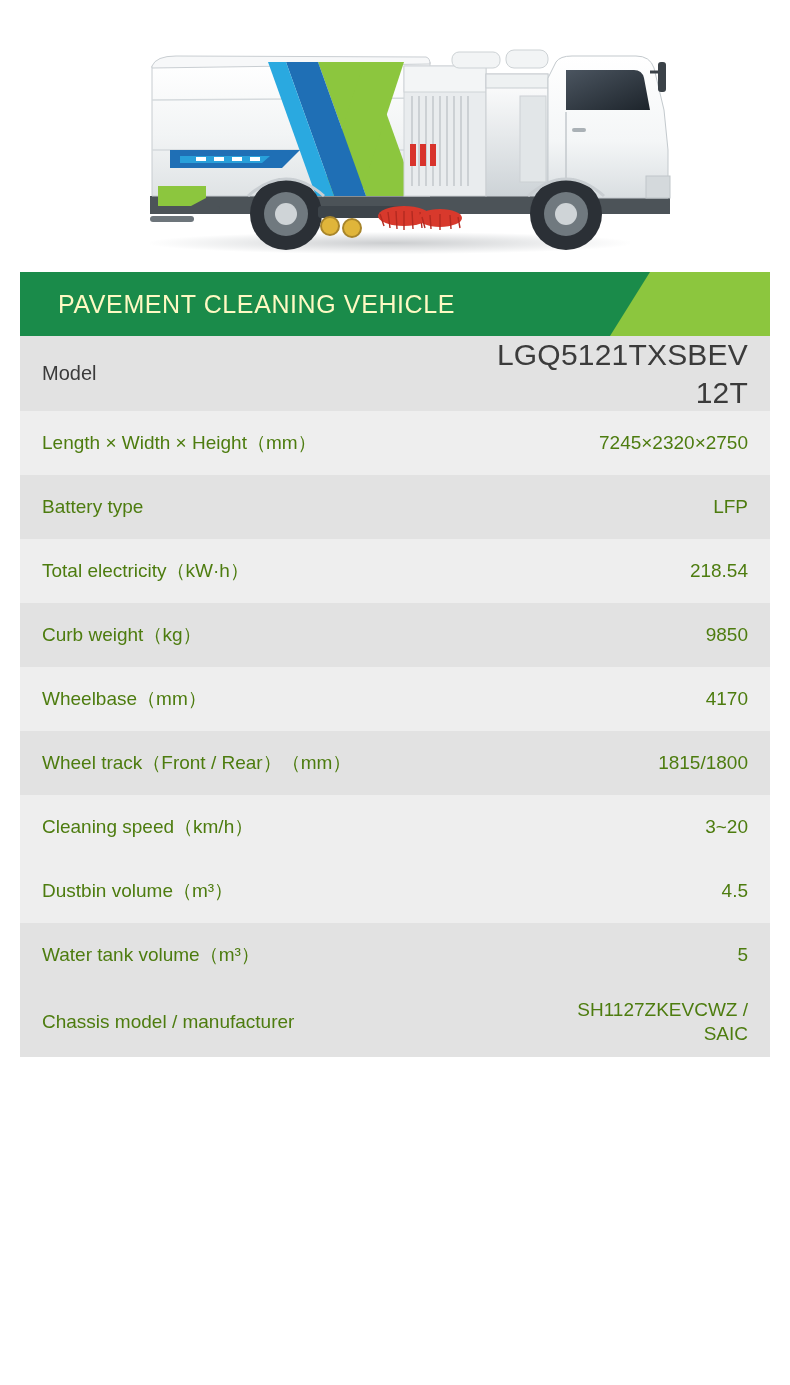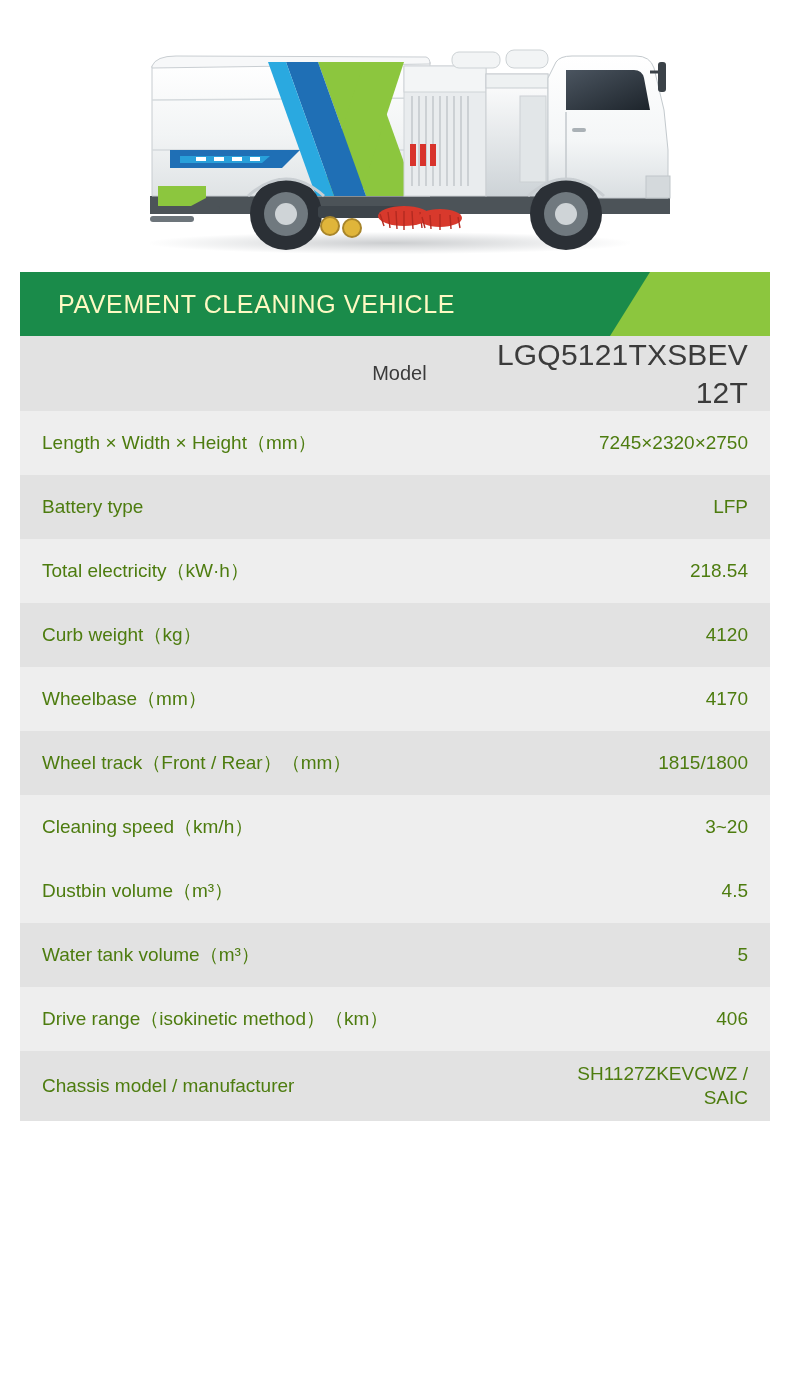--- a/index.html
+++ b/index.html
@@ -101,21 +101,20 @@
   .spec-table td.value {
     text-align: right;
     width: 42%;
   }
   .spec-table tr.odd  { background: #e2e2e2; }
   .spec-table tr.even { background: #eeeeee; }
 
   .spec-table tr.model-row td.label {
     font-size: 20px;
     color: #3b3b3b;
-    text-align: right;
   }
   .spec-table tr.model-row td.value {
     font-size: 30px;
     color: #3b3b3b;
     letter-spacing: 0.2px;
   }
   .spec-table tr.tall { height: 70px; }
   .val-multiline { white-space: pre-line; line-height: 1.35; }
 </style>
 </head>
@@ -278,45 +277,41 @@
       <tr class="odd">
         <td class="label">Battery type</td>
         <td class="value">LFP</td>
       </tr>
       <tr class="even">
         <td class="label">Total electricity（kW·h）</td>
         <td class="value">218.54</td>
       </tr>
       <tr class="odd">
         <td class="label">Curb weight（kg）</td>
-        <td class="value">4120</td>
+        <td class="value">9850</td>
       </tr>
       <tr class="even">
         <td class="label">Wheelbase（mm）</td>
         <td class="value">4170</td>
       </tr>
       <tr class="odd">
         <td class="label">Wheel track（Front / Rear）（mm）</td>
         <td class="value">1815/1800</td>
       </tr>
       <tr class="even">
         <td class="label">Cleaning speed（km/h）</td>
         <td class="value">3~20</td>
       </tr>
       <tr class="even">
         <td class="label">Dustbin volume（m³）</td>
         <td class="value">4.5</td>
       </tr>
       <tr class="odd">
         <td class="label">Water tank volume（m³）</td>
         <td class="value">5</td>
-      </tr>
-      <tr class="even">
-        <td class="label">Drive range（isokinetic method）（km）</td>
-        <td class="value">406</td>
       </tr>
       <tr class="odd tall">
         <td class="label">Chassis model / manufacturer</td>
         <td class="value val-multiline">SH1127ZKEVCWZ /
 SAIC</td>
       </tr>
     </tbody>
   </table>
 
 </div>

